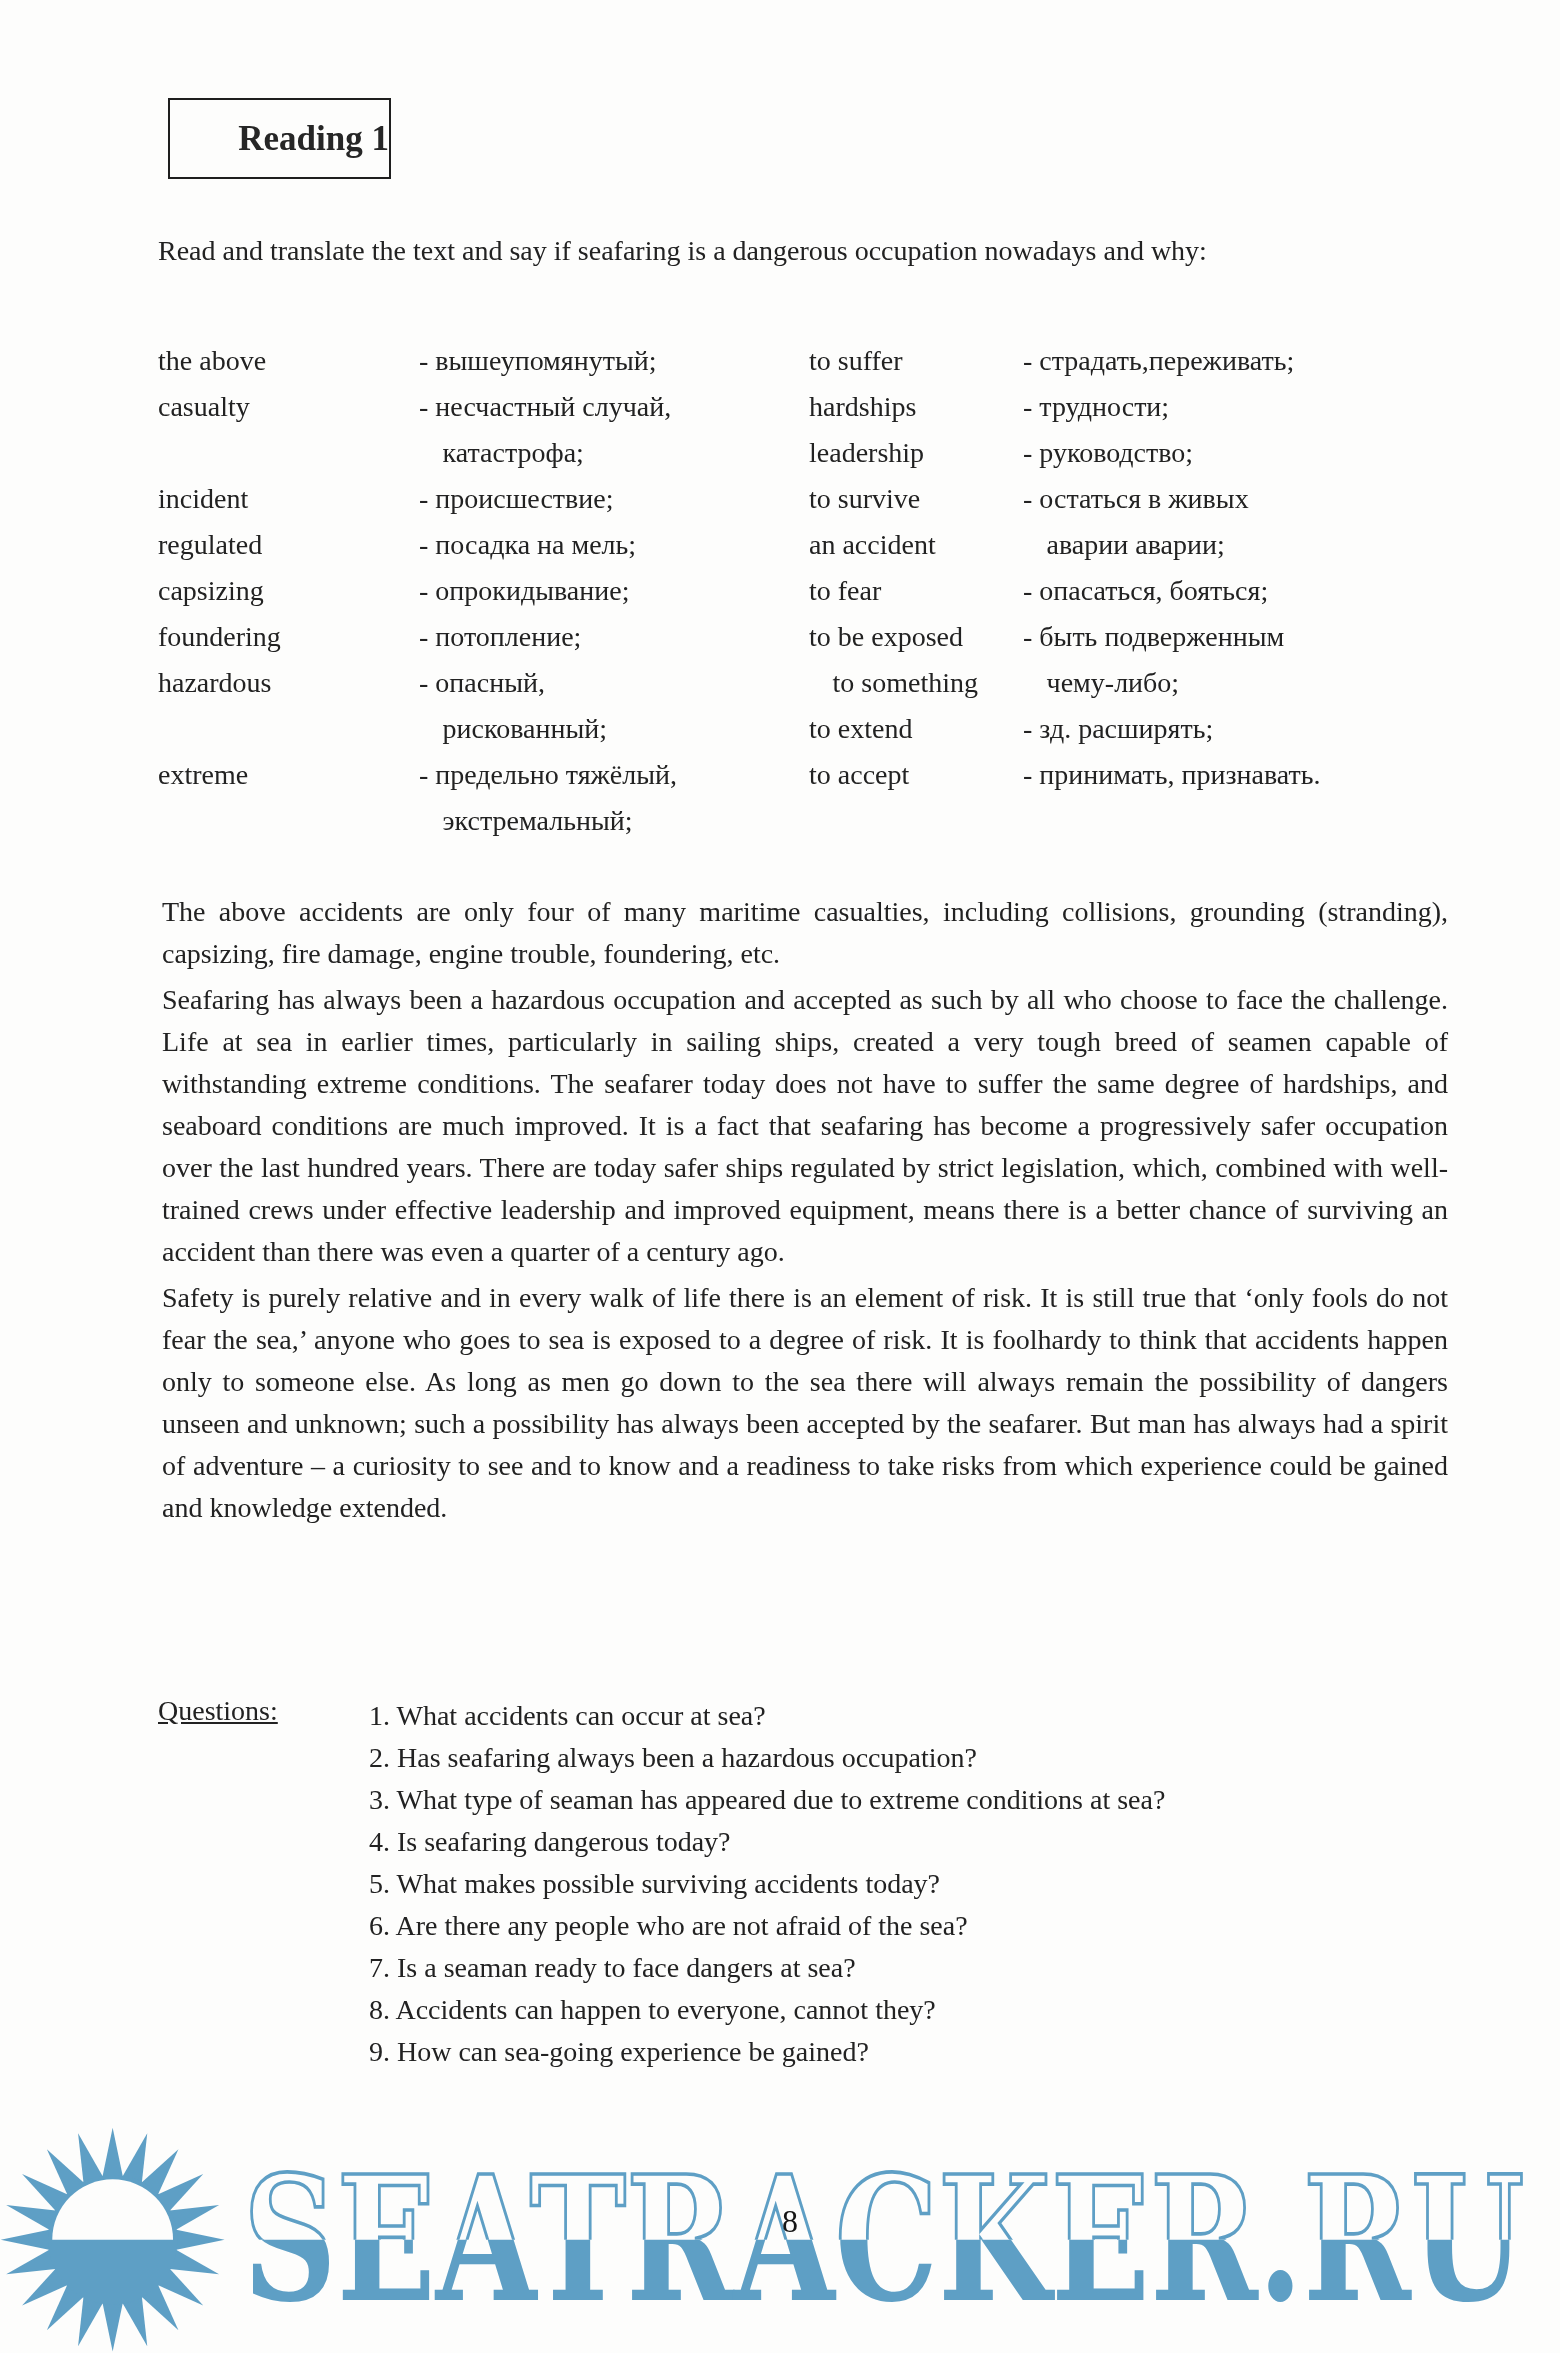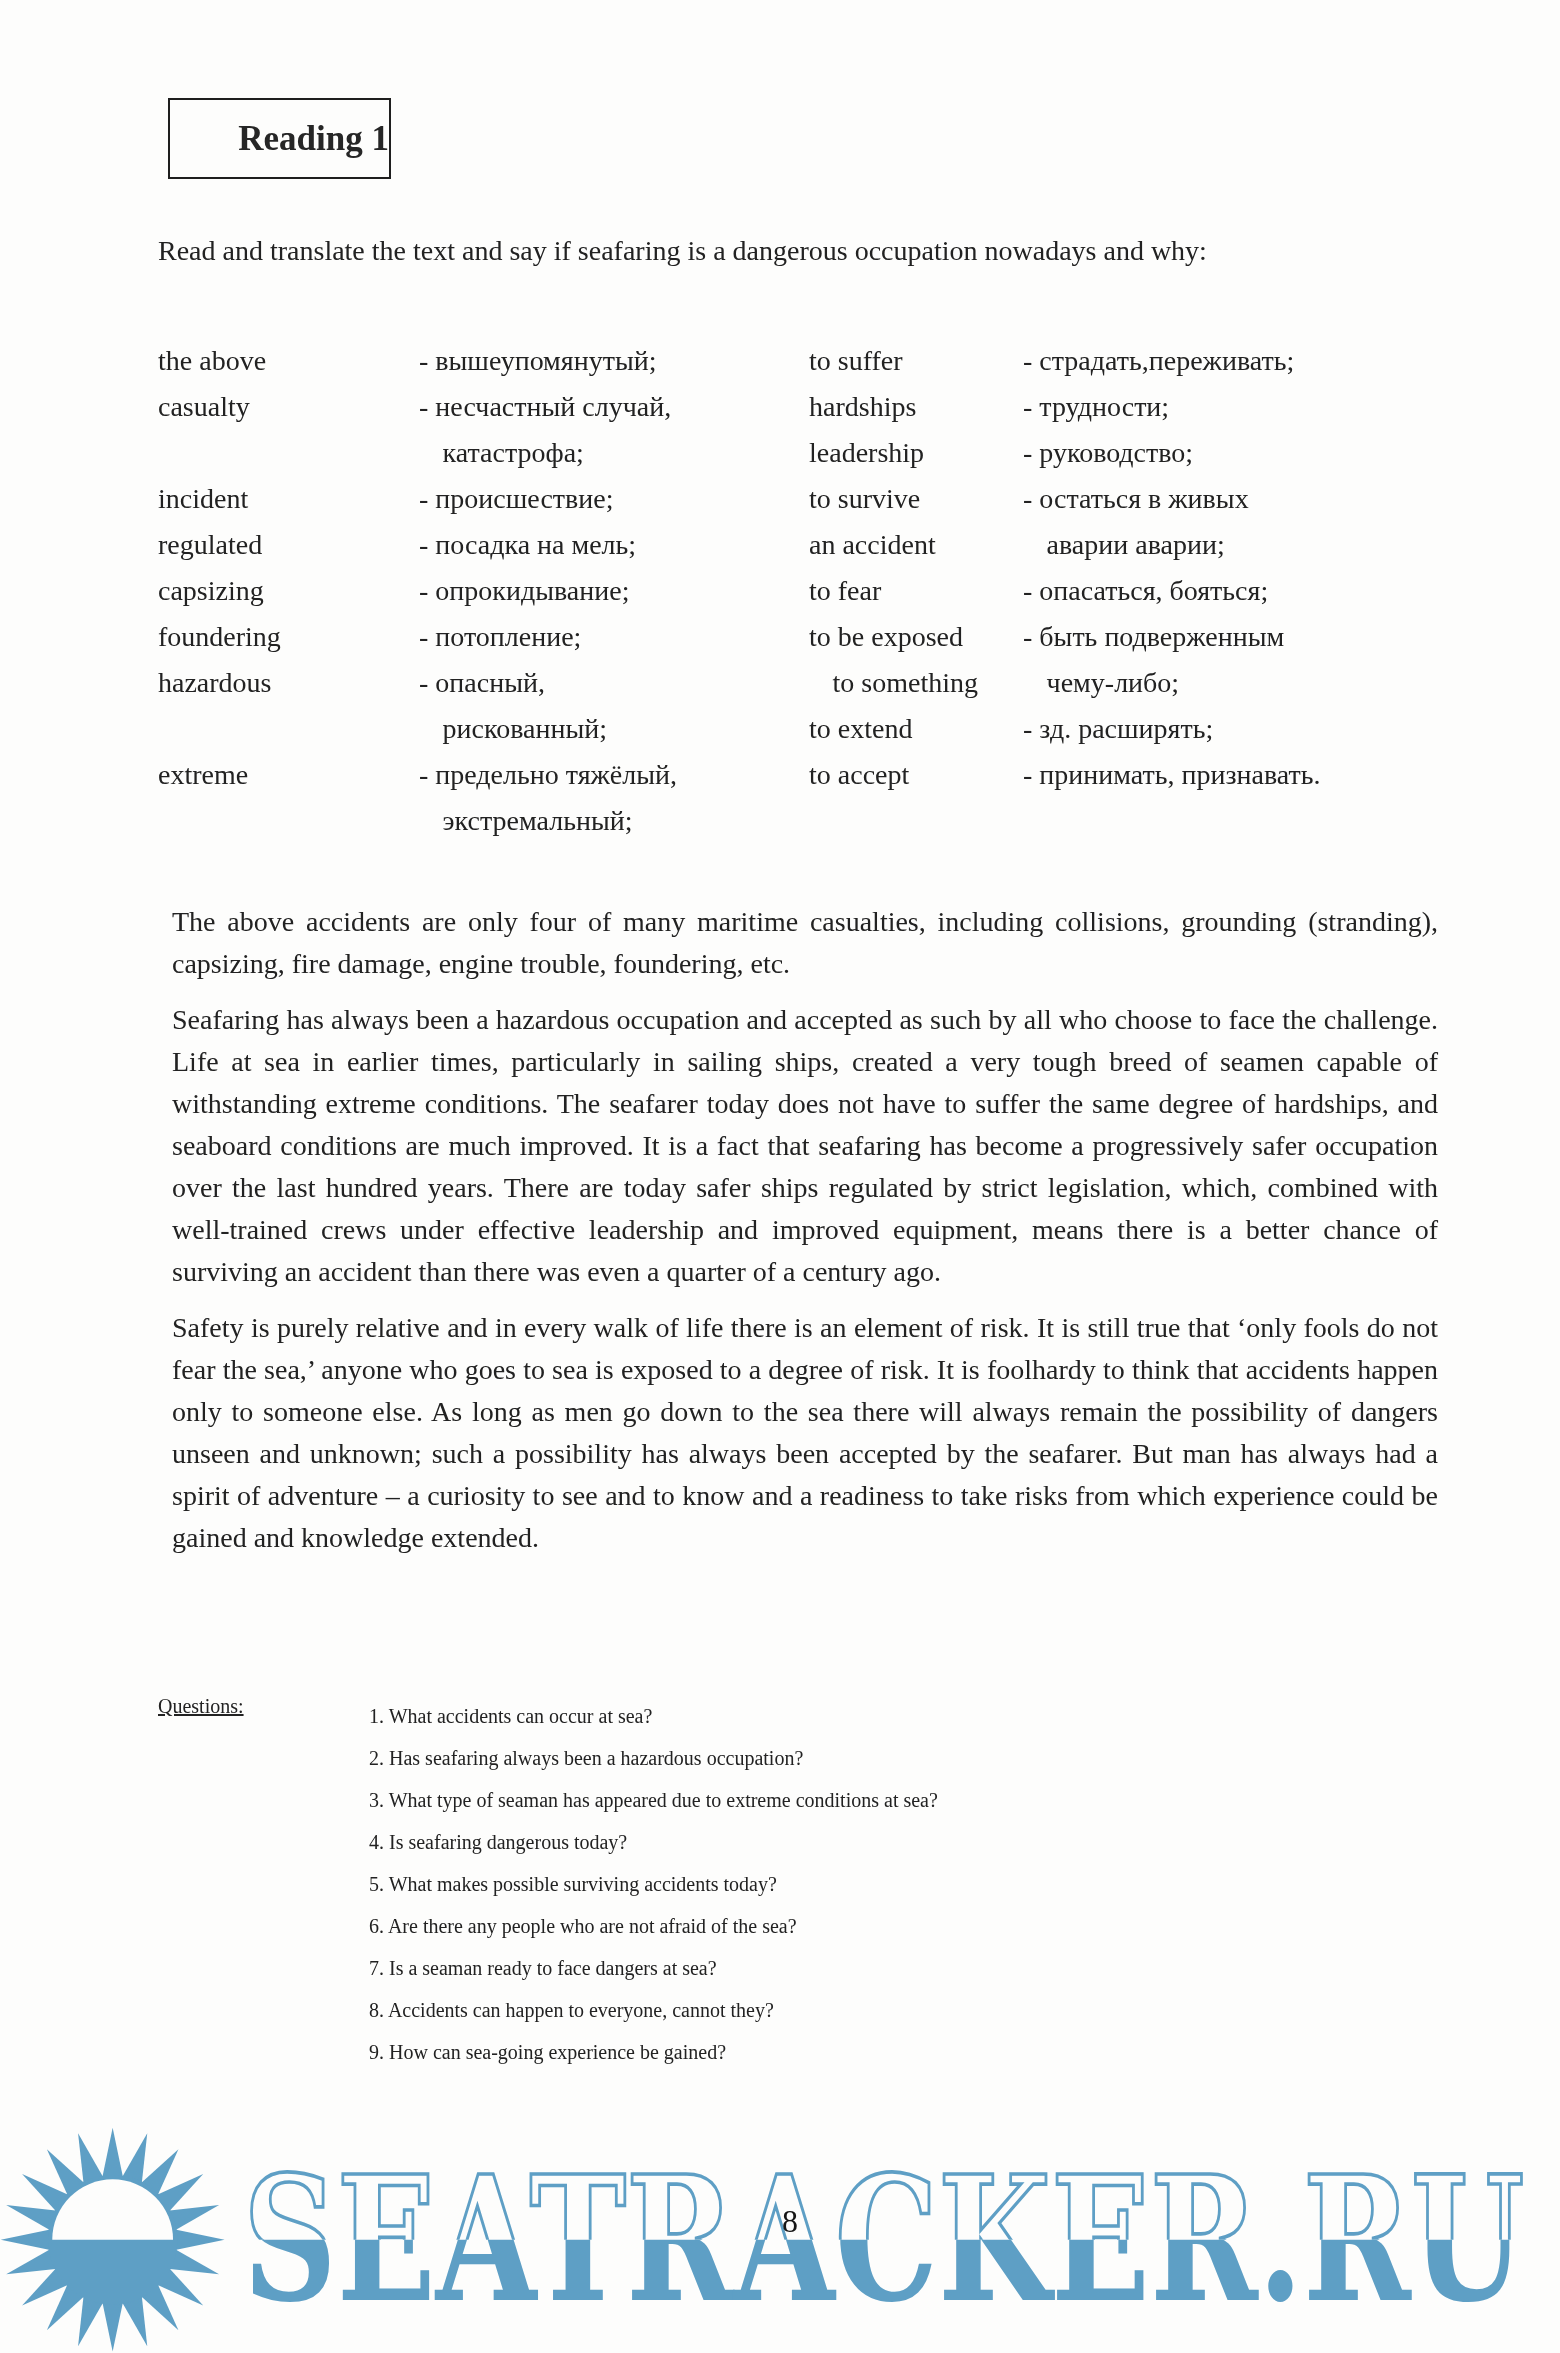--- a/index.html
+++ b/index.html
@@ -44,26 +44,26 @@
   .vocab div { overflow:visible; }
   .vocab .ind { padding-left:23.6px; }
 
   
   .maintext {
     position:absolute; left:158px; top:887px;
     width:1294px;
     font-size:28px; line-height:42px;
     text-align:justify;
   }
-  .maintext p { margin:14px; }
+  .maintext p { margin:4px; }
 
   
   .questions {
     position:absolute; left:158px; top:1695px;
-    width:1303px; font-size:20px;
+    width:1303px; font-size:28px;
   }
   .q-label {
     position:absolute; left:0; top:0;
     text-decoration:underline;
   }
   .q-list { margin-left:211px; }
   .q-item { line-height:42px; }
 
   
   .pagenum {

